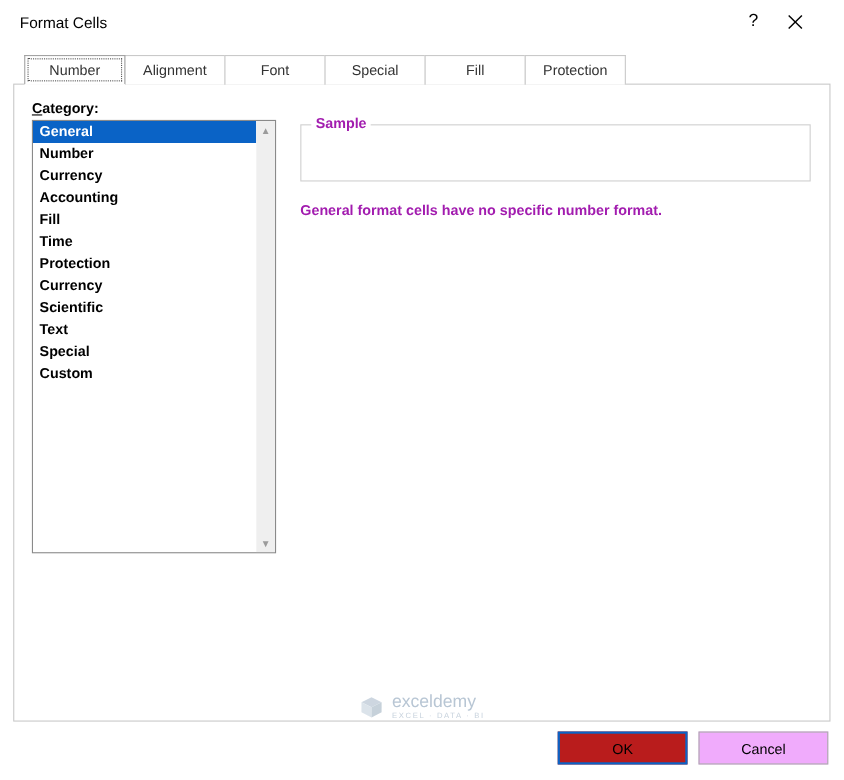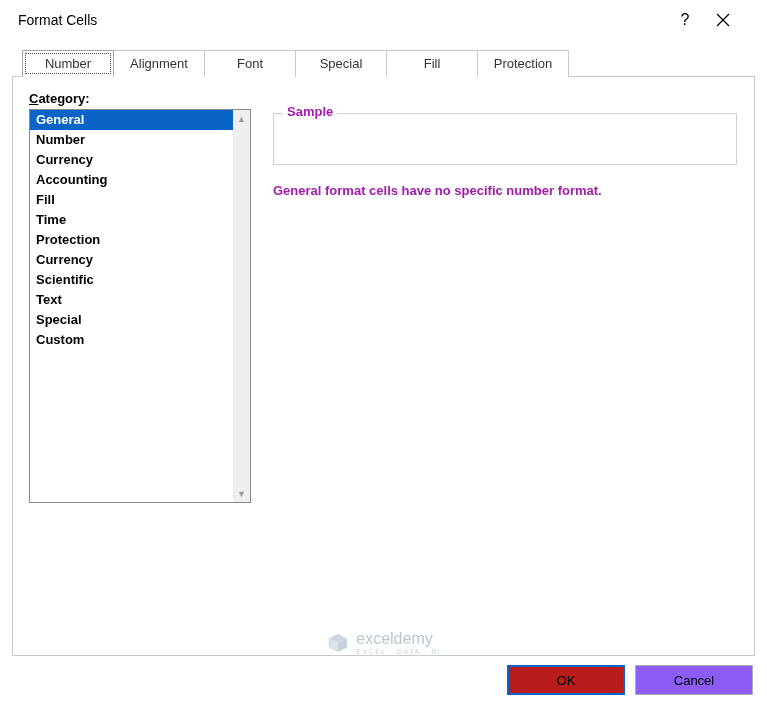--- a/index.html
+++ b/index.html
@@ -150,21 +150,21 @@
     position: absolute;
     right: 14px;
     bottom: 14px;
     display: flex;
     gap: 10px;
   }
   .btn {
     width: 118px;
     height: 30px;
     border: 1px solid #adadad;
-    background: #8b5cf6;
+    background: #f0abfc;
     font-size: 13px;
     display: flex;
     align-items: center;
     justify-content: center;
     cursor: default;
   }
   .btn.default {
     border: 2px solid #0a63c6;
     background: #b91c1c;
   }

